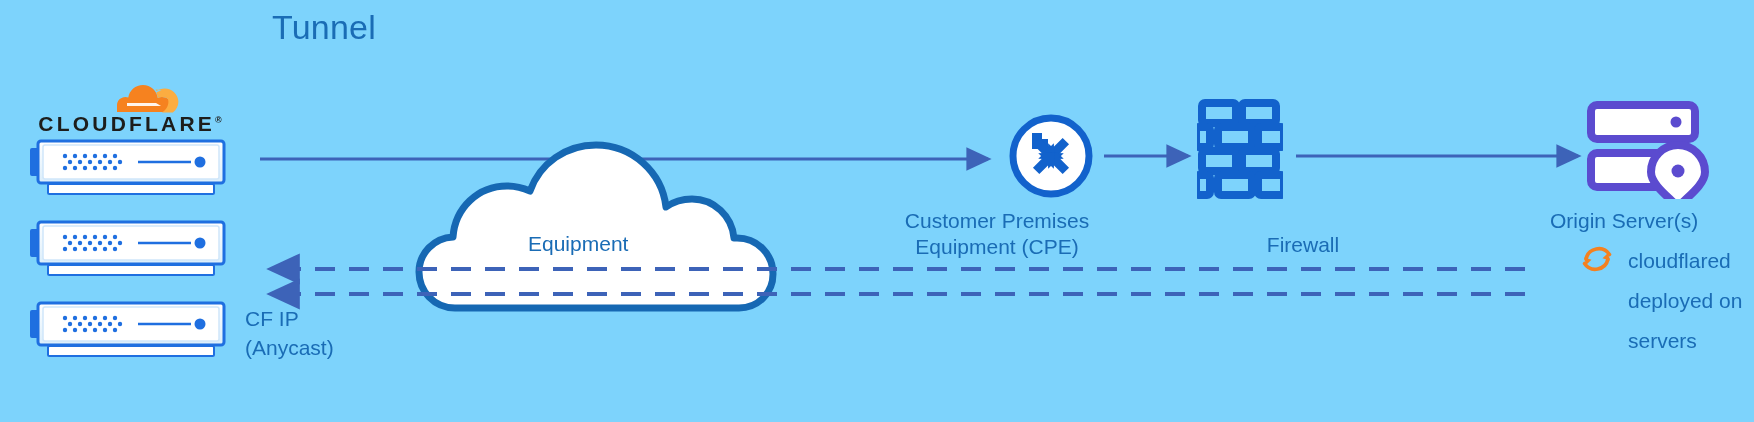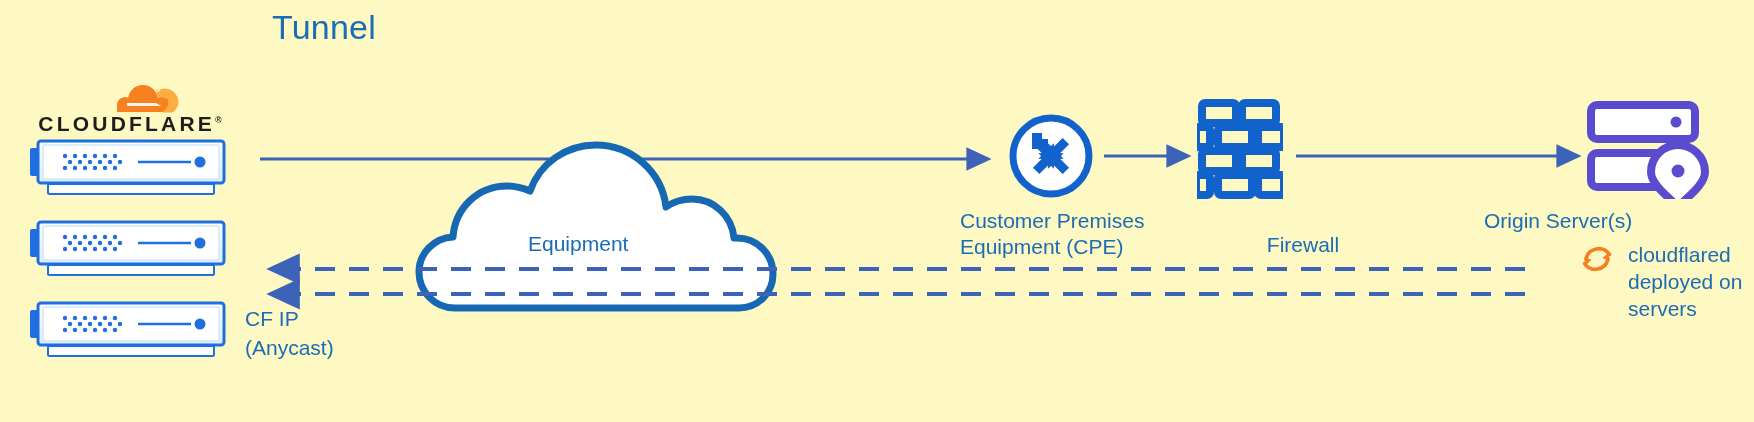--- a/index.html
+++ b/index.html
@@ -7,21 +7,21 @@
     padding: 0;
     background: #ffffff;
   }
   body {
     font-family: "Liberation Sans", sans-serif;
   }
   #diagram {
     position: relative;
     width: 1754px;
     height: 422px;
-    background: #fef9c3;
+    background: #7dd3fc;
     overflow: hidden;
   }
   .abs { position: absolute; }
 
   
   #title {
     left: 272px;
     top: 8px;
     font-size: 34px;
     color: #1a6cb5;
@@ -69,24 +69,24 @@
     line-height: 26px;
     white-space: nowrap;
   }
   .label.center { text-align: center; }
   .label.multiline { white-space: normal; }
 
   #lbl-request  { left: 288px; top: 132px; }
   #lbl-internet { left: 528px; top: 231px; }
   #lbl-cfip     { left: 245px; top: 304px; line-height: 29px; }
   #lbl-persist  { left: 727px; top: 302px; }
-  #lbl-cpe      { left: 960px; top: 208px; width: 210px; text-align: left; white-space: normal; }
+  #lbl-cpe      { left: 892px; top: 208px; width: 210px; text-align: center; white-space: normal; }
   #lbl-firewall { left: 1198px; top: 208px; width: 210px; text-align: center; white-space: normal; margin-top: 24px; }
-  #lbl-origin   { left: 1484px; top: 208px; white-space: nowrap; }
-  #lbl-cloudflared { left: 1628px; top: 241px; width: 120px; line-height: 27px; white-space: normal; }
+  #lbl-origin   { left: 1550px; top: 208px; white-space: nowrap; }
+  #lbl-cloudflared { left: 1628px; top: 241px; width: 120px; line-height: 40px; white-space: normal; }
 
   
   #connectors {
     left: 0;
     top: 0;
     width: 1754px;
     height: 422px;
     pointer-events: none;
   }
 

